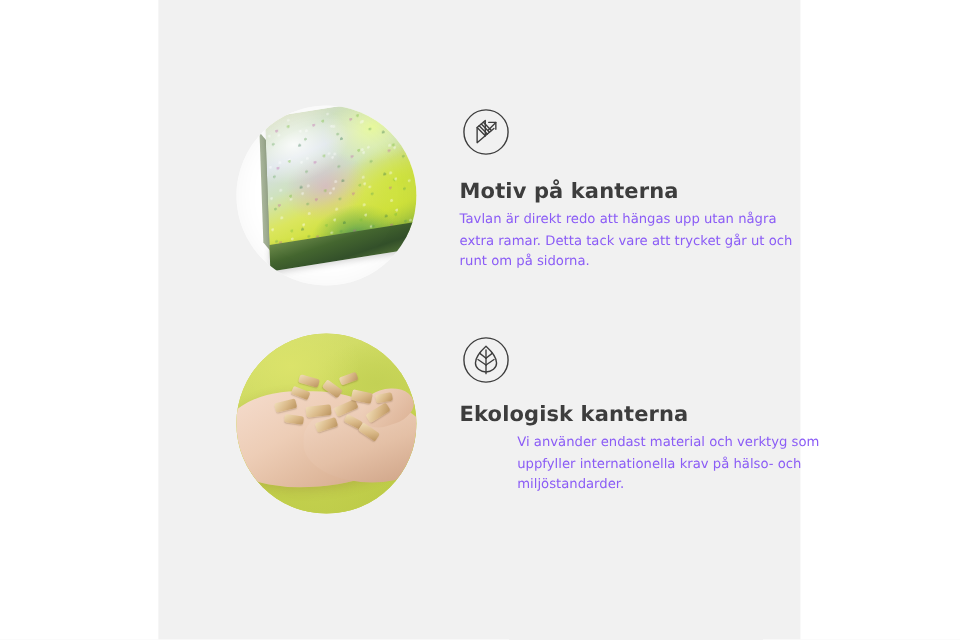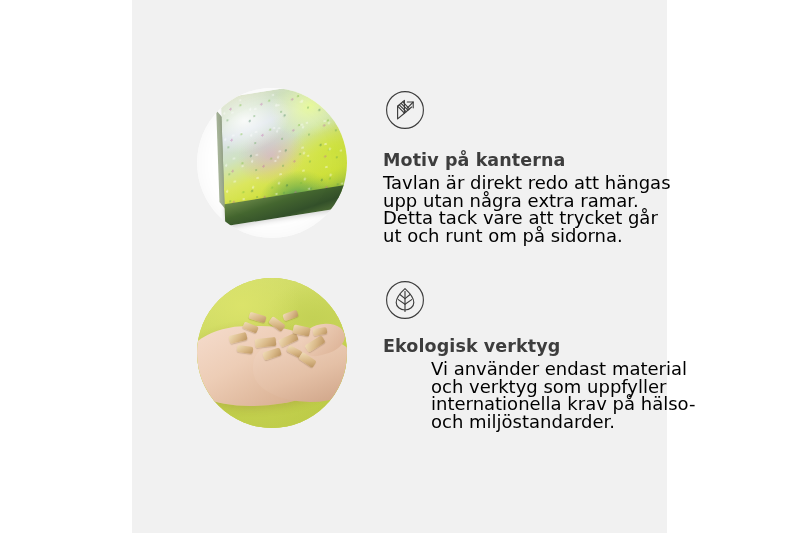--- a/index.html
+++ b/index.html
@@ -126,21 +126,21 @@
   
   .title{
     position:absolute; left:251px;
     font-size:17.5px; font-weight:700; color:#3d3d3d;
     letter-spacing:.1px; white-space:nowrap;
   }
   .title-1{ top:62px; }
   .title-2{ top:58px; }
   .body{
     position:absolute; left:251px; width:290px;
-    font-size:18px; line-height:17.5px; color:#000000;
+    font-size:11px; line-height:17.5px; color:#8b5cf6;
   }
   .body-1{ top:86px; }
   .body-2{ top:82px;margin-left:48px; }
 </style>
 </head>
 <body>
 
 <div class="stage">
 
   <div class="panel">
@@ -205,18 +205,18 @@
           <circle cx="20" cy="20" r="18.4"></circle>
           <path d="M20 8.6 C13.4 14.6 11.2 19.4 11.2 22.5 C11.2 26.6 15.1 30 20 30 C24.9 30 28.8 26.6 28.8 22.5 C28.8 19.4 26.6 14.6 20 8.6 Z"></path>
           <path d="M20 11.6 L20 31.4"></path>
           <path d="M20 18.6 L14.6 14.3"></path>
           <path d="M20 18.6 L25.4 14.3"></path>
           <path d="M20 24.2 L13.3 19.6"></path>
           <path d="M20 24.2 L26.7 19.6"></path>
         </svg>
       </div>
 
-      <div class="title title-2">Ekologisk verktyg</div>
+      <div class="title title-2">Ekologisk kanterna</div>
       <div class="body body-2">Vi använder endast material och verktyg som uppfyller internationella krav på hälso- och miljöstandarder.</div>
     </div>
 
   </div>
 </div>
 
 </body></html>

